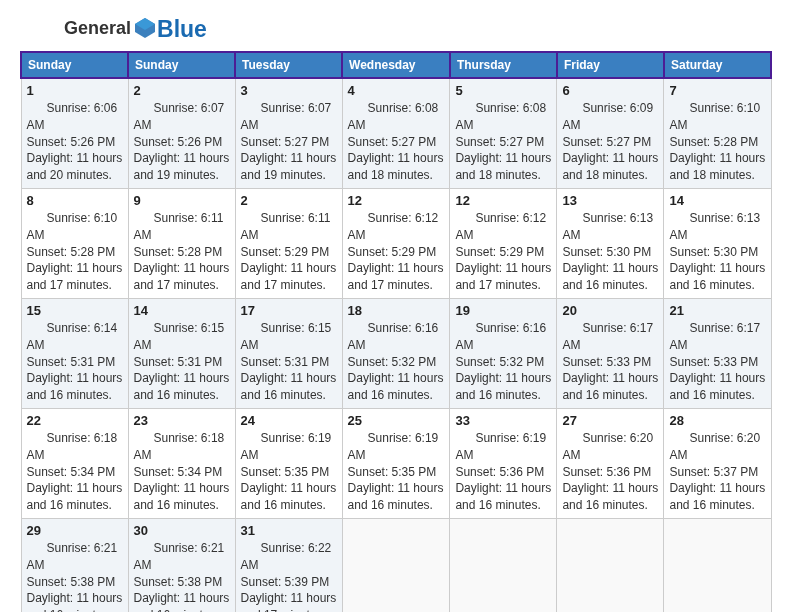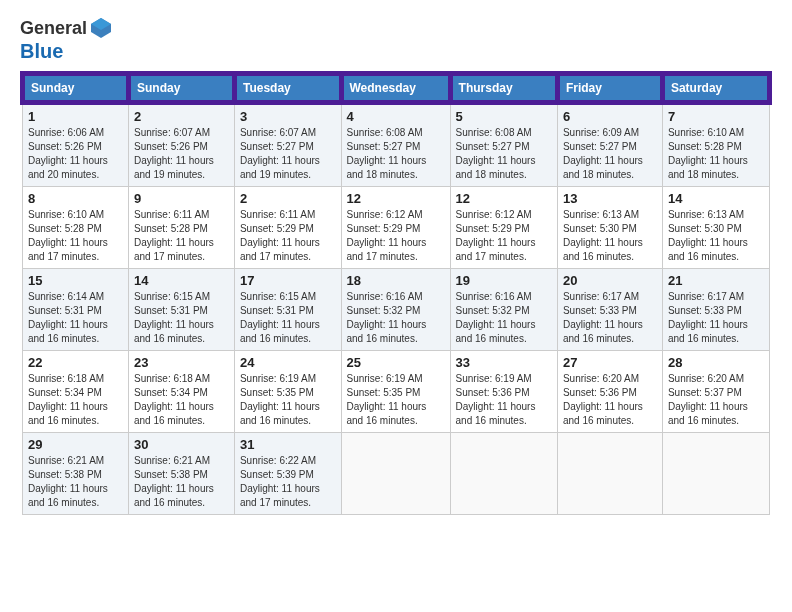--- a/index.html
+++ b/index.html
@@ -16,34 +16,35 @@
       padding: 16px 20px 10px 20px;
     }
     .header {
       display: flex;
       justify-content: space-between;
       align-items: flex-start;
       margin-bottom: 8px;
     }
     .logo {
       display: flex;
-      flex-direction: column;
+      flex-direction: row;
       align-items: flex-start;
+      margin-left: 44px;
     }
     .logo-text {
       display: flex;
       align-items: center;
     }
     .logo-general {
       font-size: 18px;
       font-weight: bold;
       color: #333;
     }
     .logo-blue {
-      font-size: 20px;
+      font-size: 23px;
       font-weight: bold;
       color: #1a6ab1;
     }
     .logo-icon {
       width: 24px;
       height: 24px;
       margin-left: 2px;
     }
     .title-section {
       text-align: right;
@@ -64,21 +65,21 @@
       border-collapse: collapse;
       font-size: 10.5px;
     }
     .calendar th {
       background-color: #3a7fc1;
       color: white;
       text-align: left;
       padding: 5px 6px;
       font-size: 12px;
       font-weight: bold;
-      border: 5px solid #4c1d95;
+      border: 2px solid #4c1d95;
     }
     .calendar td {
       border: 1px solid #ccc;
       vertical-align: top;
       padding: 4px 5px;
       width: 113px;
       height: 78px;
       background: #fff;
     }
     .calendar tr:nth-child(odd) td {
@@ -88,23 +89,24 @@
       background-color: #fff;
     }
     .day-number {
       font-size: 13px;
       font-weight: bold;
       color: #222;
       display: block;
       margin-bottom: 2px;
     }
     .day-info {
-      font-size: 10px;
+      font-size: 12px;
       color: #333;
       line-height: 1.4;
+      margin-left: 20px;
     }
     .empty-cell {
       background: #f9f9f9 !important;
     }
   </style>
 </head>
 <body>
 
 <div class="page">
   <div class="header">

